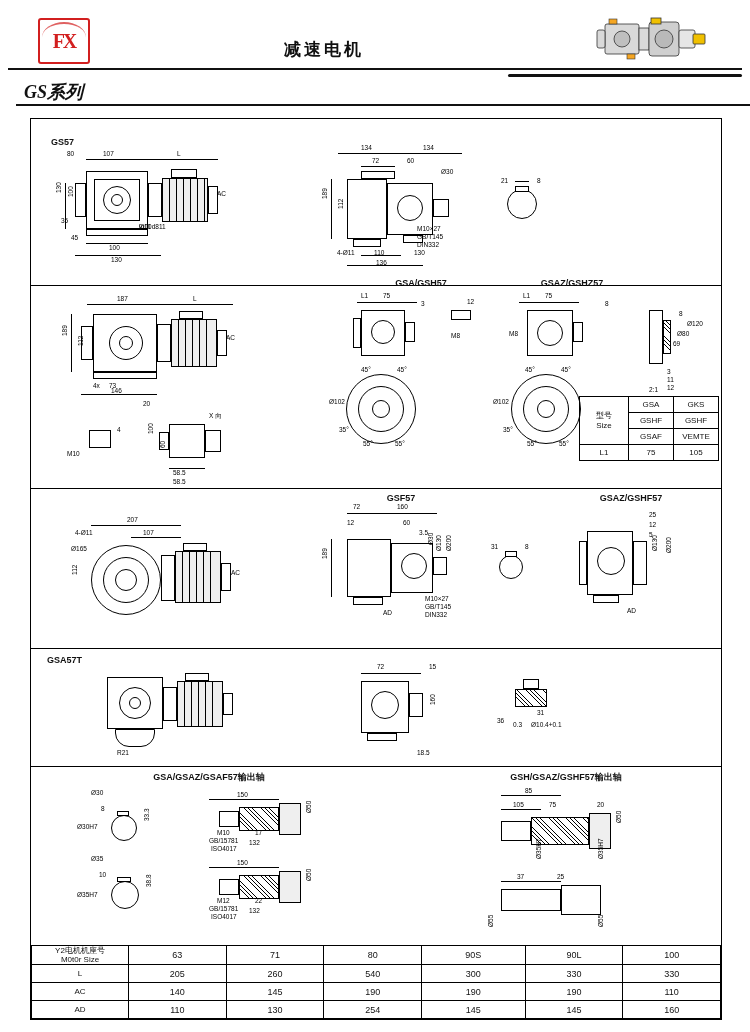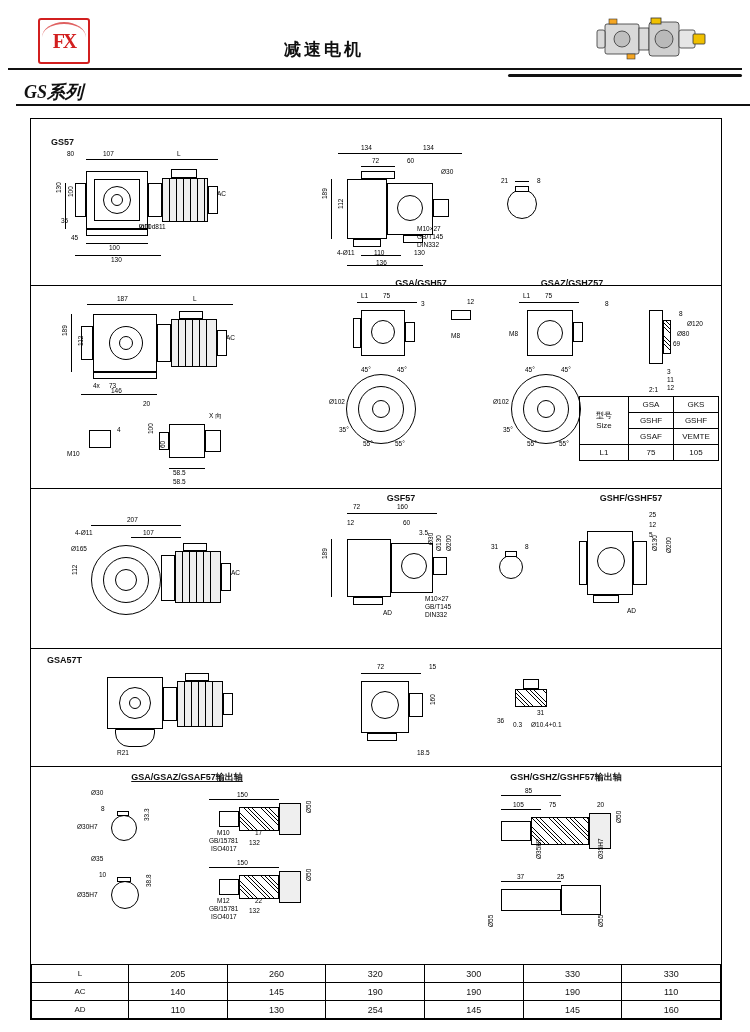--- a/index.html
+++ b/index.html
@@ -297,21 +297,21 @@
           <td>L1</td>
           <td>75</td>
           <td>105</td>
         </tr>
       </tbody>
         </table>
     </div>
 
     <div class="sec" style="top:370px;height:160px;">
       <div class="ttl" style="left:330px;top:4px;width:80px;">GSF57</div>
-      <div class="ttl" style="left:540px;top:4px;width:120px;">GSHF/GSHF57</div>
+      <div class="ttl" style="left:540px;top:4px;width:120px;">GSAZ/GSHF57</div>
 
       <div>
         <div class="ln hl" style="left:60px;top:36px;width:90px;"></div>
         <div class="d" style="left:96px;top:27px;">207</div>
         <div class="ln hl" style="left:100px;top:48px;width:50px;"></div>
         <div class="d" style="left:112px;top:40px;">107</div>
         <div class="d" style="left:44px;top:40px;">4-Ø11</div>
         <div class="cir" style="left:60px;top:56px;width:70px;height:70px;"></div>
         <div class="cir" style="left:72px;top:68px;width:46px;height:46px;"></div>
         <div class="cir" style="left:84px;top:80px;width:22px;height:22px;"></div>
@@ -409,22 +409,22 @@
         <div class="boxl hatch" style="left:484px;top:40px;width:32px;height:18px;"></div>
         <div class="boxl" style="left:492px;top:30px;width:16px;height:10px;"></div>
         <div class="d" style="left:506px;top:60px;">31</div>
         <div class="d" style="left:466px;top:68px;">36</div>
         <div class="d" style="left:482px;top:72px;">0.3</div>
         <div class="d" style="left:500px;top:72px;">Ø10.4+0.1</div>
       </div>
     </div>
 
     <div class="sec" style="top:648px;height:184px;border-bottom:none;">
-      <div class="ttl" style="left:46px;top:4px;width:220px;text-decoration:underline;">GSA/GSAZ/GSAF57输出轴</div>
-      <div class="ttl" style="left:420px;top:4px;width:230px;">GSH/GSHZ/GSHF57输出轴</div>
+      <div class="ttl" style="left:68px;top:4px;width:220px;">GSA/GSAZ/GSAF57输出轴</div>
+      <div class="ttl" style="left:420px;top:4px;width:230px;">GSH/GSAZ/GSHF57输出轴</div>
 
       <div>
         <div class="d" style="left:60px;top:22px;">Ø30</div>
         <div class="d" style="left:70px;top:38px;">8</div>
         <div class="cir" style="left:80px;top:48px;width:26px;height:26px;"></div>
         <div class="boxl" style="left:86px;top:44px;width:12px;height:5px;"></div>
         <div class="d" style="left:46px;top:56px;">Ø30H7</div>
         <div class="d" style="left:112px;top:54px;transform:rotate(-90deg);transform-origin:left top;">33.3</div>
 
         <div class="d" style="left:60px;top:88px;">Ø35</div>
@@ -479,25 +479,37 @@
         <div class="boxl" style="left:470px;top:122px;width:60px;height:22px;"></div>
         <div class="boxl" style="left:530px;top:118px;width:40px;height:30px;"></div>
         <div class="d" style="left:456px;top:160px;transform:rotate(-90deg);transform-origin:left top;">Ø55</div>
         <div class="d" style="left:566px;top:160px;transform:rotate(-90deg);transform-origin:left top;">Ø55</div>
       </div>
     </div>
 
     <div class="bt">
       <table class="bottom">
         <tbody>
+            <tr>
+          <td class="lbl">
+            <span style="white-space:pre-line;">Y2电机机座号
+M0t0r Size</span>
+          </td>
+          <td>63</td>
+          <td>71</td>
+          <td>80</td>
+          <td>90S</td>
+          <td>90L</td>
+          <td>100</td>
+        </tr>
         <tr>
           <td class="lbl">L</td>
           <td>205</td>
           <td>260</td>
-          <td>320</td>
+          <td>540</td>
           <td>300</td>
           <td>330</td>
           <td>330</td>
         </tr>
         <tr>
           <td class="lbl">AC</td>
           <td>140</td>
           <td>145</td>
           <td>190</td>
           <td>190</td>

